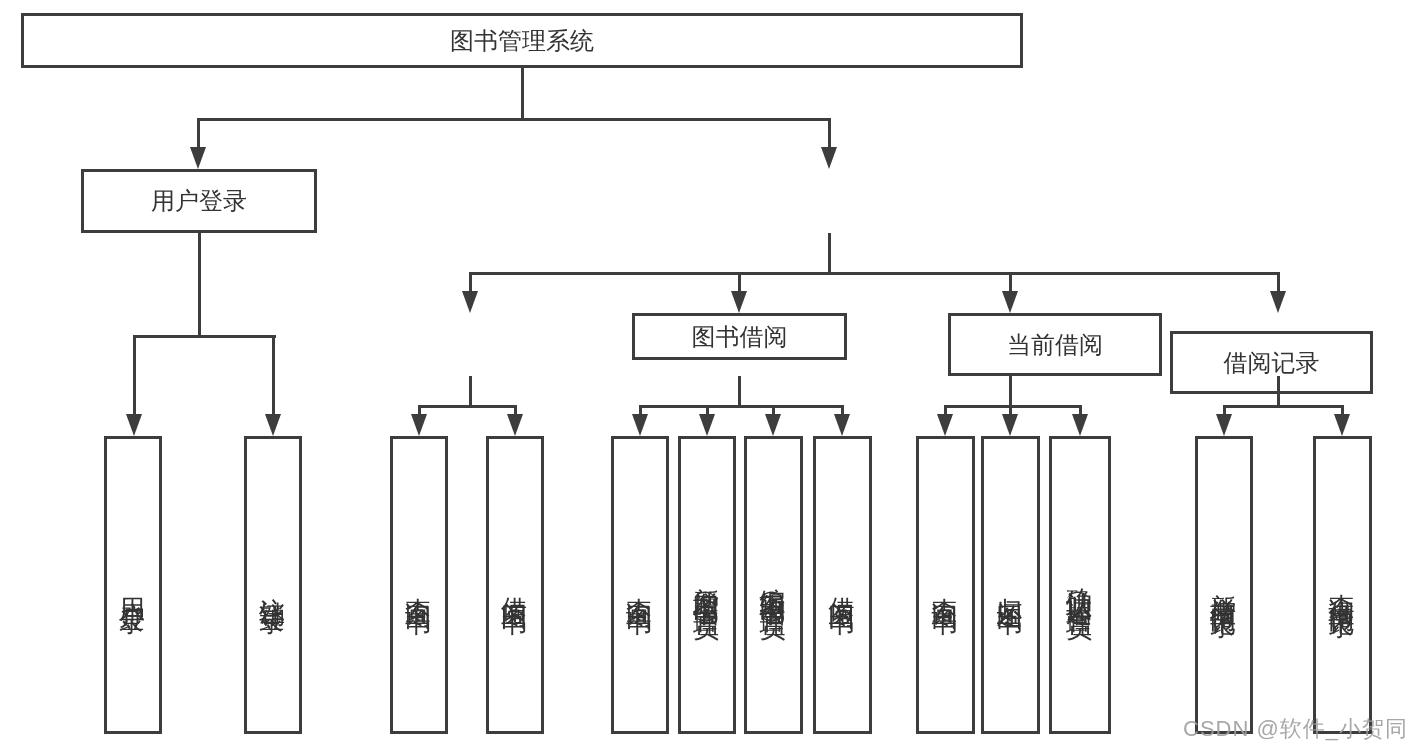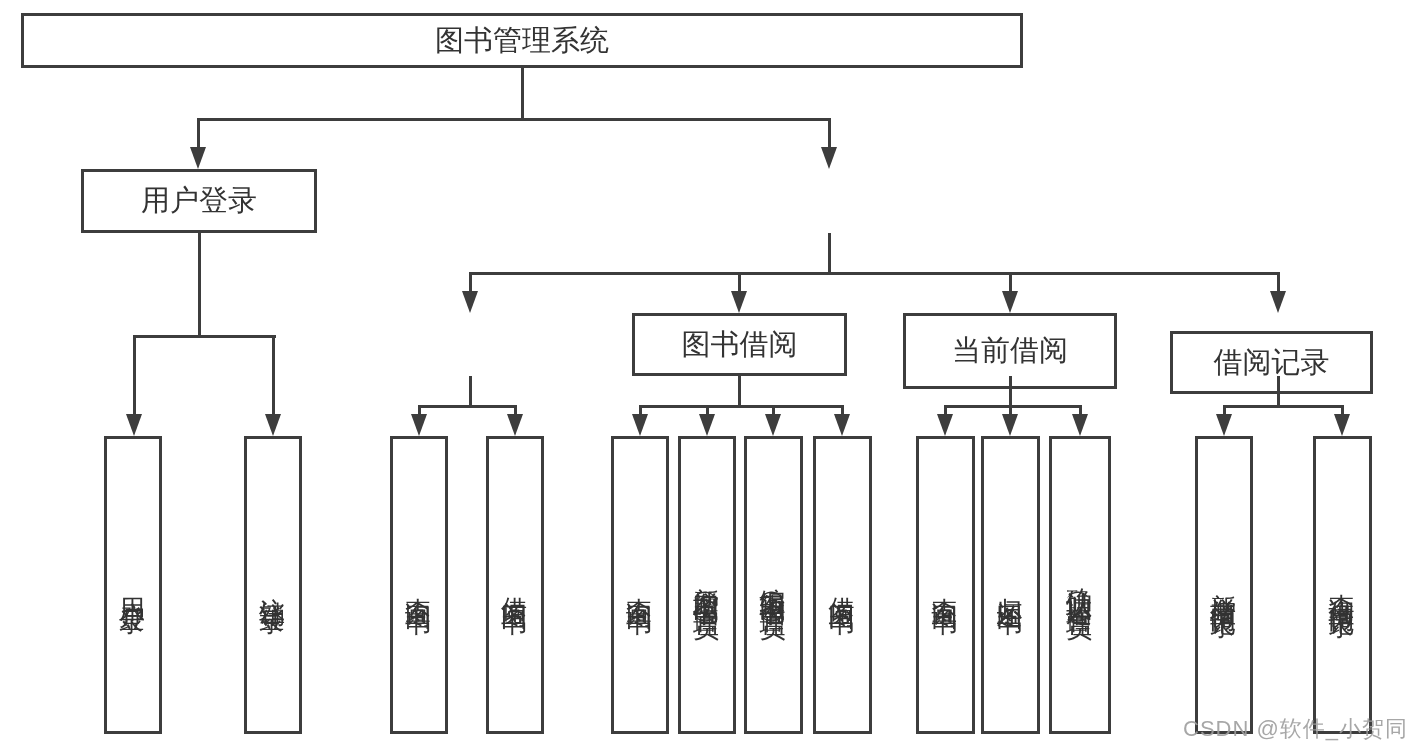--- a/index.html
+++ b/index.html
@@ -3,21 +3,21 @@
 <meta charset="utf-8">
 <style>
   html,body{margin:0;padding:0;background:#ffffff;}
   .canvas{
     position:relative;width:1405px;height:747px;background:#ffffff;overflow:hidden;
     font-family:"Liberation Sans","DejaVu Sans",sans-serif;color:#333333;
   }
   .box{
     position:absolute;box-sizing:border-box;border:3px solid #3d3d3d;background:#ffffff;
     display:flex;align-items:center;justify-content:center;
-    font-size:29px;color:#333333;white-space:nowrap;
+    font-size:24px;color:#333333;white-space:nowrap;
   }
   .vbox{
     position:absolute;box-sizing:border-box;border:3px solid #3d3d3d;background:#ffffff;
     top:436px;height:298px;
     writing-mode:vertical-rl;text-orientation:mixed;
     display:flex;align-items:center;justify-content:center;
     font-size:26px;letter-spacing:4px;color:#333333;
   }
   .vline{position:absolute;width:3px;background:#3d3d3d;}
   .hline{position:absolute;height:3px;background:#3d3d3d;}
@@ -58,22 +58,22 @@
   <div class="hline" style="left:469px;top:272px;width:811px"></div>
   <div class="vline" style="left:469px;top:272px;height:19px"></div>
   <div class="vline" style="left:738px;top:272px;height:19px"></div>
   <div class="vline" style="left:1009px;top:272px;height:19px"></div>
   <div class="vline" style="left:1277px;top:272px;height:19px"></div>
   <div class="arr" style="left:462px;top:291px"></div>
   <div class="arr" style="left:731px;top:291px"></div>
   <div class="arr" style="left:1002px;top:291px"></div>
   <div class="arr" style="left:1270px;top:291px"></div>
 
-  <div class="box" style="left:632px;top:313px;width:215px;height:63px">图书借阅</div>
-  <div class="box" style="left:903px;top:313px;width:214px;height:76px">当前借阅</div>
+  <div class="box" style="left:632px;top:313px;width:215px;height:47px">图书借阅</div>
+  <div class="box" style="left:948px;top:313px;width:214px;height:63px">当前借阅</div>
   <div class="box" style="left:1170px;top:331px;width:203px;height:63px">借阅记录</div>
 
   <div class="vline" style="left:469px;top:376px;height:29px"></div>
   <div class="hline" style="left:418px;top:405px;width:99px"></div>
   <div class="vline" style="left:418px;top:405px;height:9px"></div>
   <div class="vline" style="left:514px;top:405px;height:9px"></div>
   <div class="arr" style="left:411px;top:414px"></div>
   <div class="arr" style="left:507px;top:414px"></div>
 
   <div class="vline" style="left:738px;top:376px;height:29px"></div>

